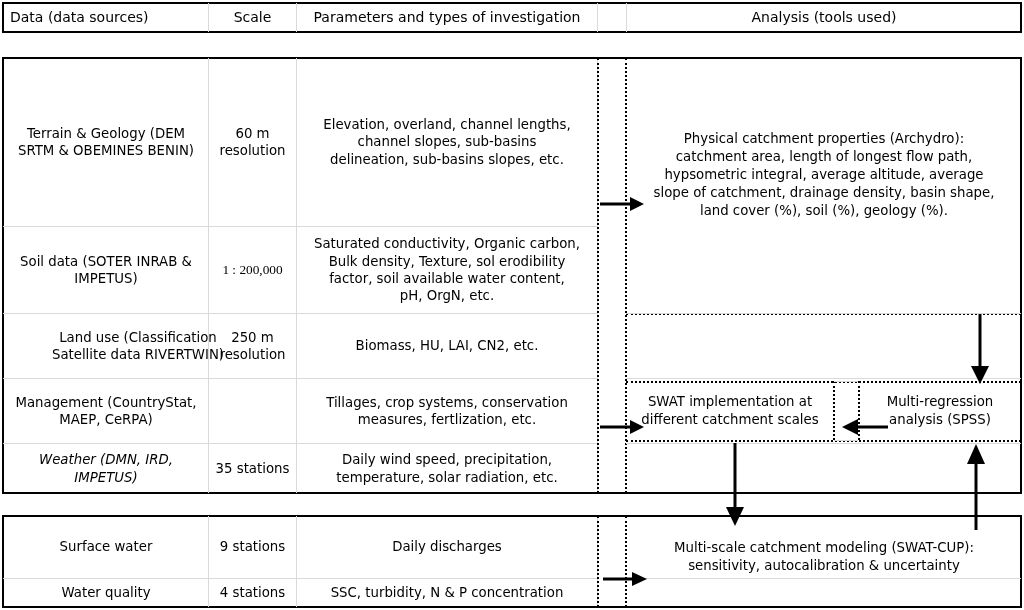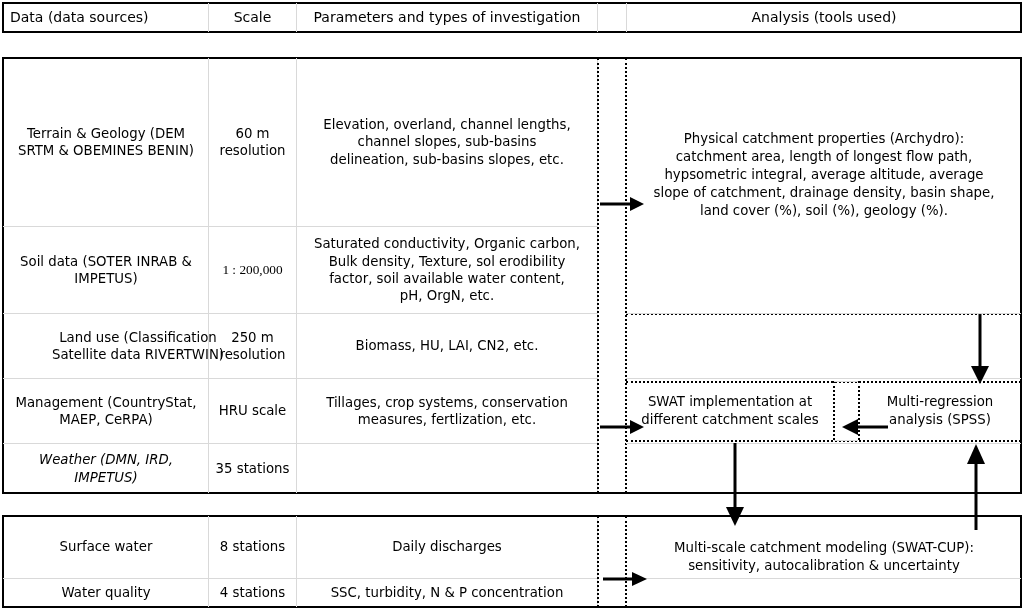--- a/index.html
+++ b/index.html
@@ -126,37 +126,38 @@
 pH, OrgN, etc.</div>
 
   <div class="cell tx" style="left:4px; top:314px; width:204px; height:64px;margin-left:32px;">Land use  (Classification
 Satellite data RIVERTWIN)</div>
   <div class="cell tx" style="left:209px; top:314px; width:87px; height:64px;">250 m
 resolution</div>
   <div class="cell tx" style="left:297px; top:314px; width:300px; height:64px;">Biomass, HU, LAI, CN2, etc.</div>
 
   <div class="cell tx" style="left:4px; top:379px; width:204px; height:64px;">Management (CountryStat,
 MAEP, CeRPA)</div>
-  <div class="cell tx" style="left:209px; top:379px; width:87px; height:64px;">HRU scale</div>
   <div class="cell tx" style="left:297px; top:379px; width:300px; height:64px;">Tillages, crop systems, conservation
 measures, fertlization, etc.</div>
 
   <div class="cell tx" style="left:4px; top:444px; width:204px; height:49px;font-style:italic;">Weather (DMN, IRD,
 IMPETUS)</div>
   <div class="cell tx" style="left:209px; top:444px; width:87px; height:49px;">35 stations</div>
+  <div class="cell tx" style="left:297px; top:444px; width:300px; height:49px;">Daily wind speed, precipitation,
+temperature, solar radiation, etc.</div>
 
   <div class="blk" style="left:2px; top:515px; width:1020px; height:93px;"></div>
 
   <div class="vline" style="left:208px; top:516px; height:91px;"></div>
   <div class="vline" style="left:296px; top:516px; height:91px;"></div>
   <div class="vline" style="left:597px; top:516px; height:91px;"></div>
   <div class="hline" style="left:3px; top:578px; width:594px;"></div>
 
   <div class="cell tx" style="left:4px; top:516px; width:204px; height:62px;">Surface water</div>
-  <div class="cell tx" style="left:209px; top:516px; width:87px; height:62px;">8 stations</div>
+  <div class="cell tx" style="left:209px; top:516px; width:87px; height:62px;">9 stations</div>
   <div class="cell tx" style="left:297px; top:516px; width:300px; height:62px;">Daily discharges</div>
 
   <div class="cell tx" style="left:4px; top:579px; width:204px; height:28px;">Water quality</div>
   <div class="cell tx" style="left:209px; top:579px; width:87px; height:28px;">4 stations</div>
   <div class="cell tx" style="left:297px; top:579px; width:300px; height:28px;">SSC, turbidity, N &amp; P concentration</div>
 
   <div class="vdot" style="left:597px; top:58px; height:435px;"></div>
   <div class="vdot" style="left:625px; top:58px; height:435px;"></div>
   <div class="vdot" style="left:597px; top:516px; height:91px;"></div>
   <div class="vdot" style="left:625px; top:516px; height:91px;"></div>

